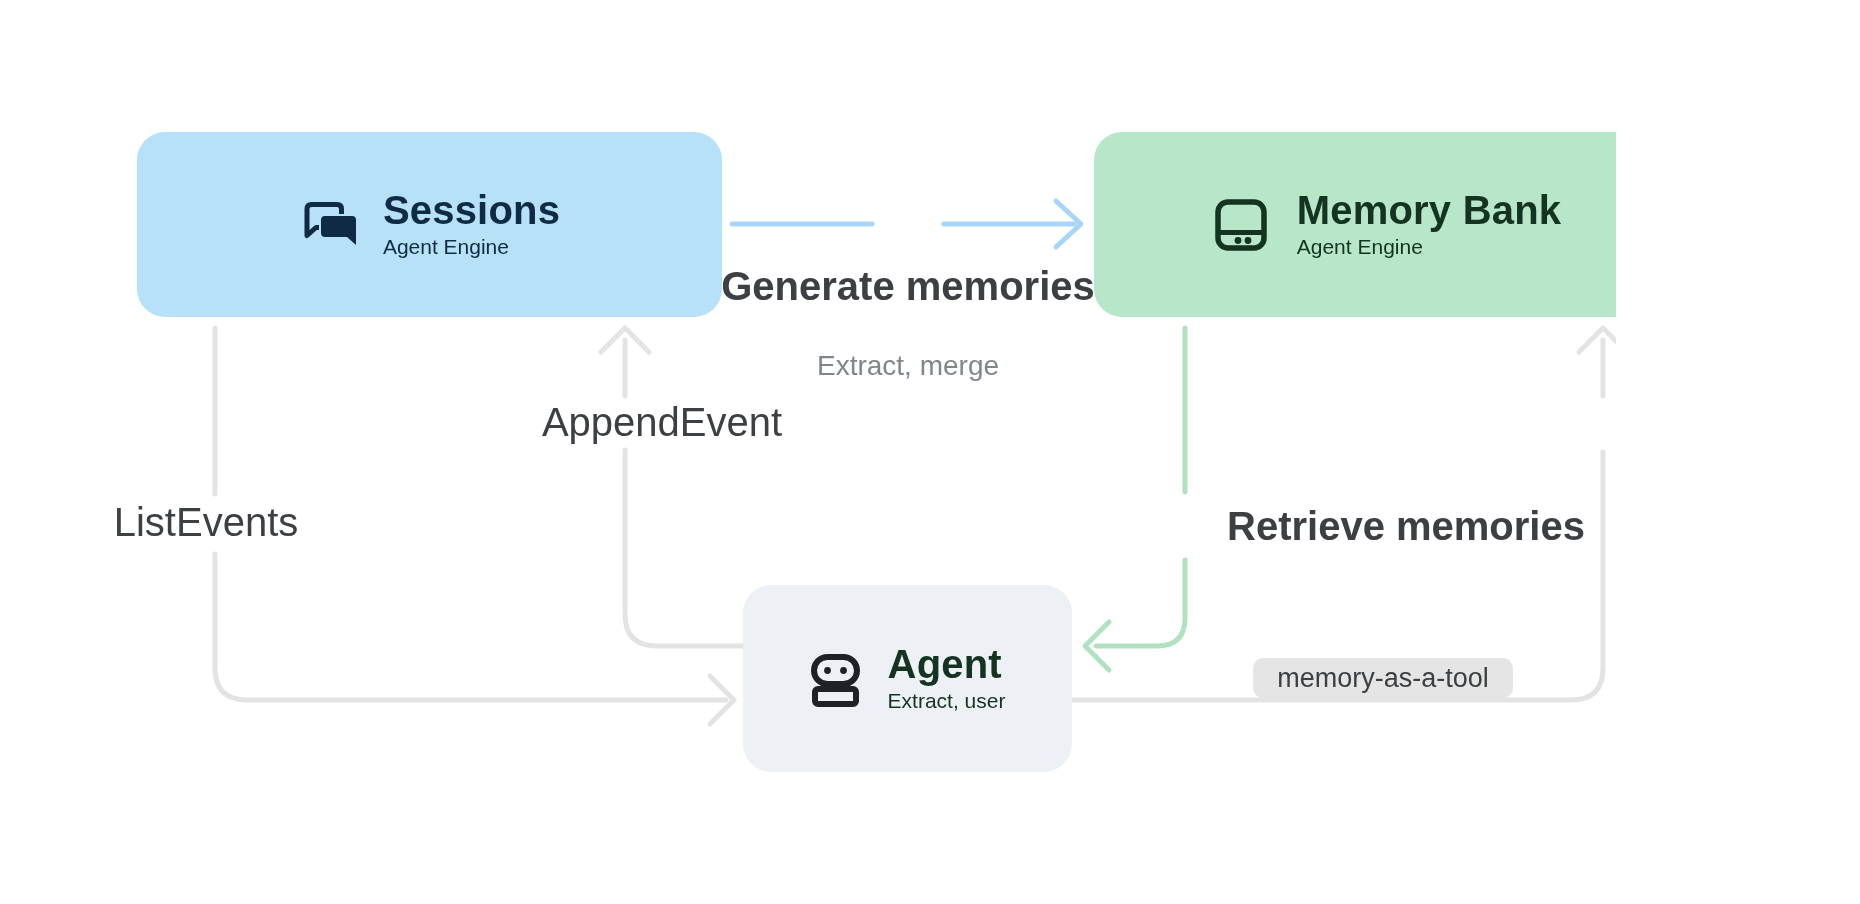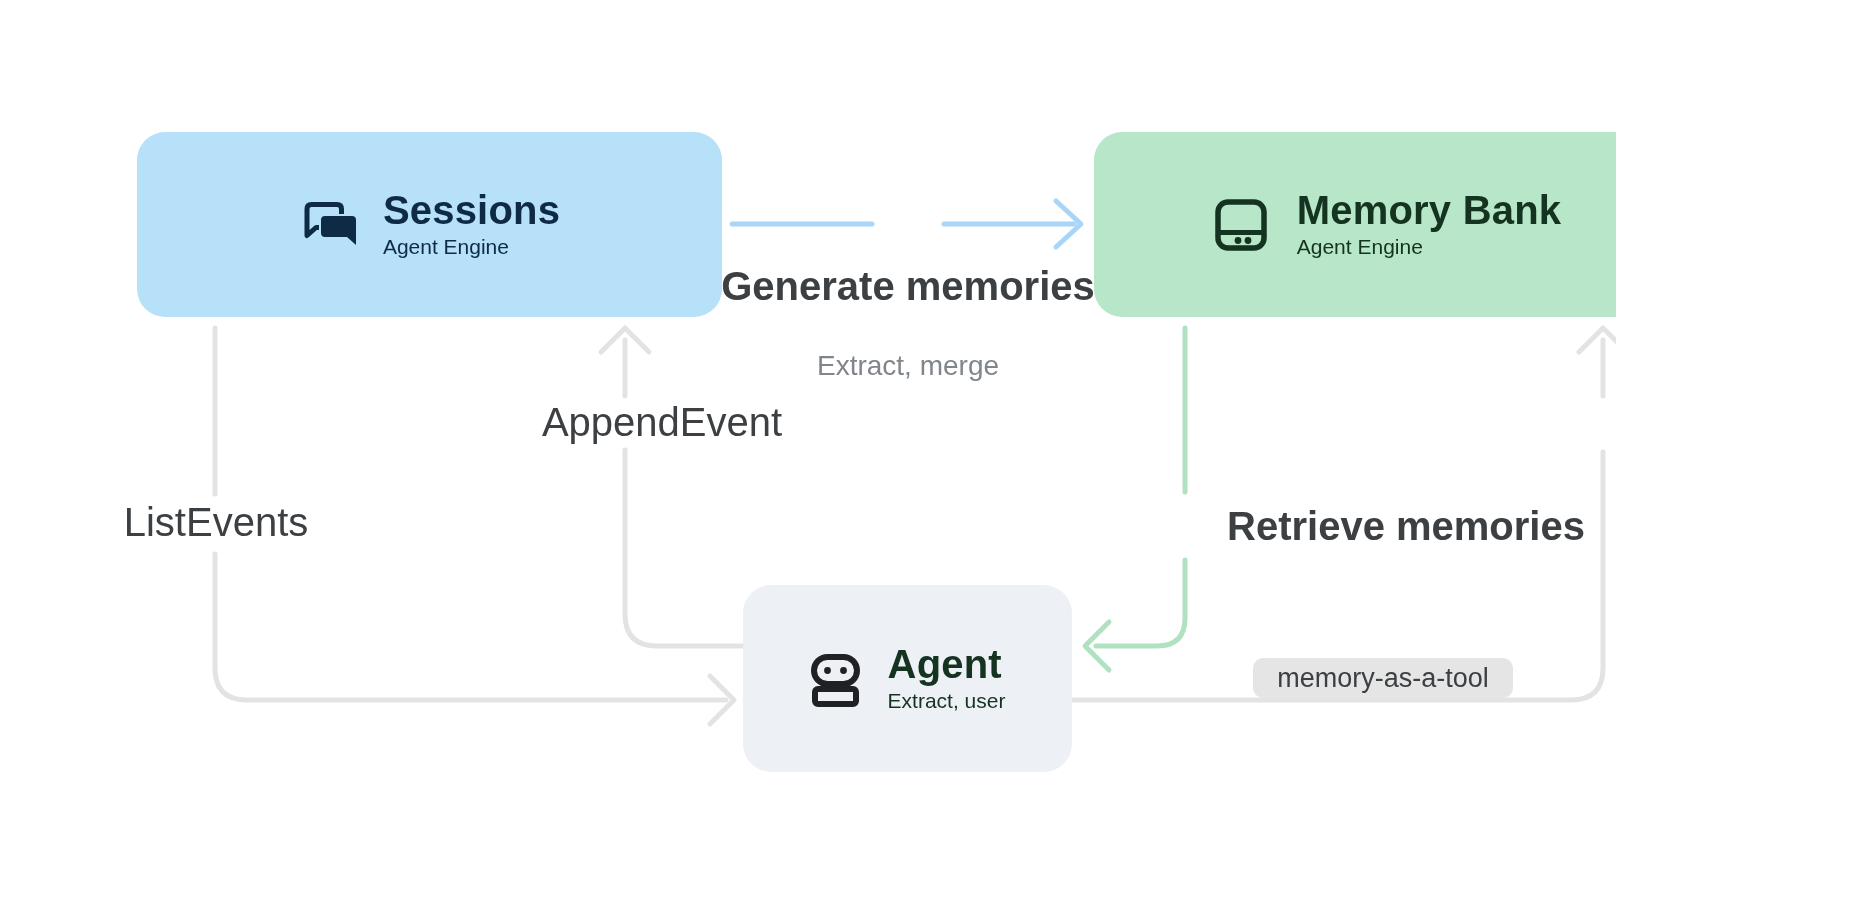--- a/index.html
+++ b/index.html
@@ -24,21 +24,21 @@
   .node-sub{font-size:21px;font-weight:400;line-height:1.3;}
   .node-icon{flex:0 0 auto;display:block;}
 
   .lbl{position:absolute;white-space:nowrap;color:var(--label-fg);font-size:40px;font-weight:500;}
   .lbl.center{transform:translate(-50%,-50%);}
   .lbl.vcenter{transform:translate(0,-50%);}
   .lbl-generate{left:908px;top:286px;font-weight:600;}
   .lbl-extract{left:908px;top:323px;font-size:28px;font-weight:400;color:var(--sublabel-fg);margin-top:43px;}
   .lbl-retrieve{left:1227px;top:526px;font-weight:700;}
   .lbl-append{left:630px;top:422px;margin-left:32px;}
-  .lbl-list{left:216px;top:522px;}
+  .lbl-list{left:206px;top:522px;}
   .lbl-create{left:1607px;top:422px;}
 
   .badge{
     position:absolute;left:1253px;top:658px;width:260px;height:40px;border-radius:10px;
     background:var(--badge-bg);color:var(--badge-fg);display:flex;align-items:center;justify-content:center;
     font-size:27px;font-weight:400;text-align:right;
   }
 </style>
 </head>
 <body>

